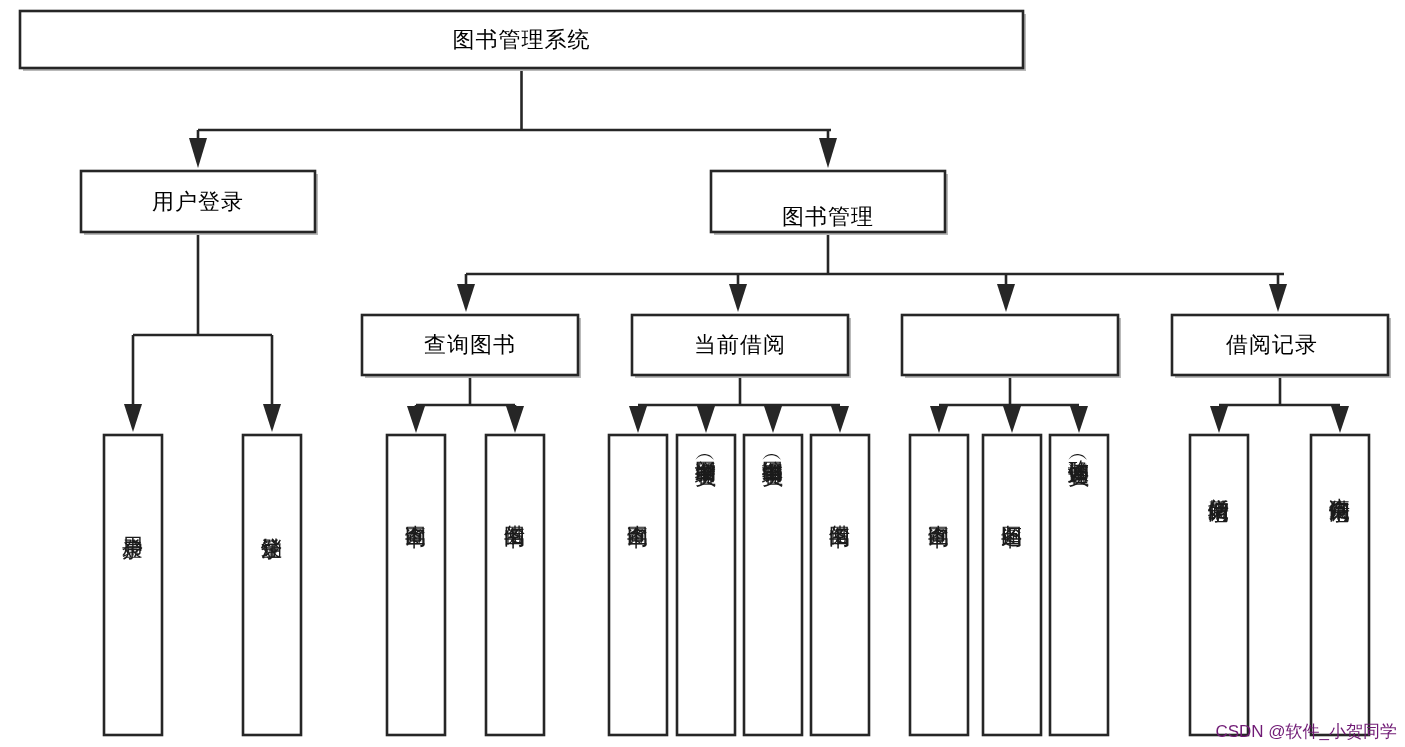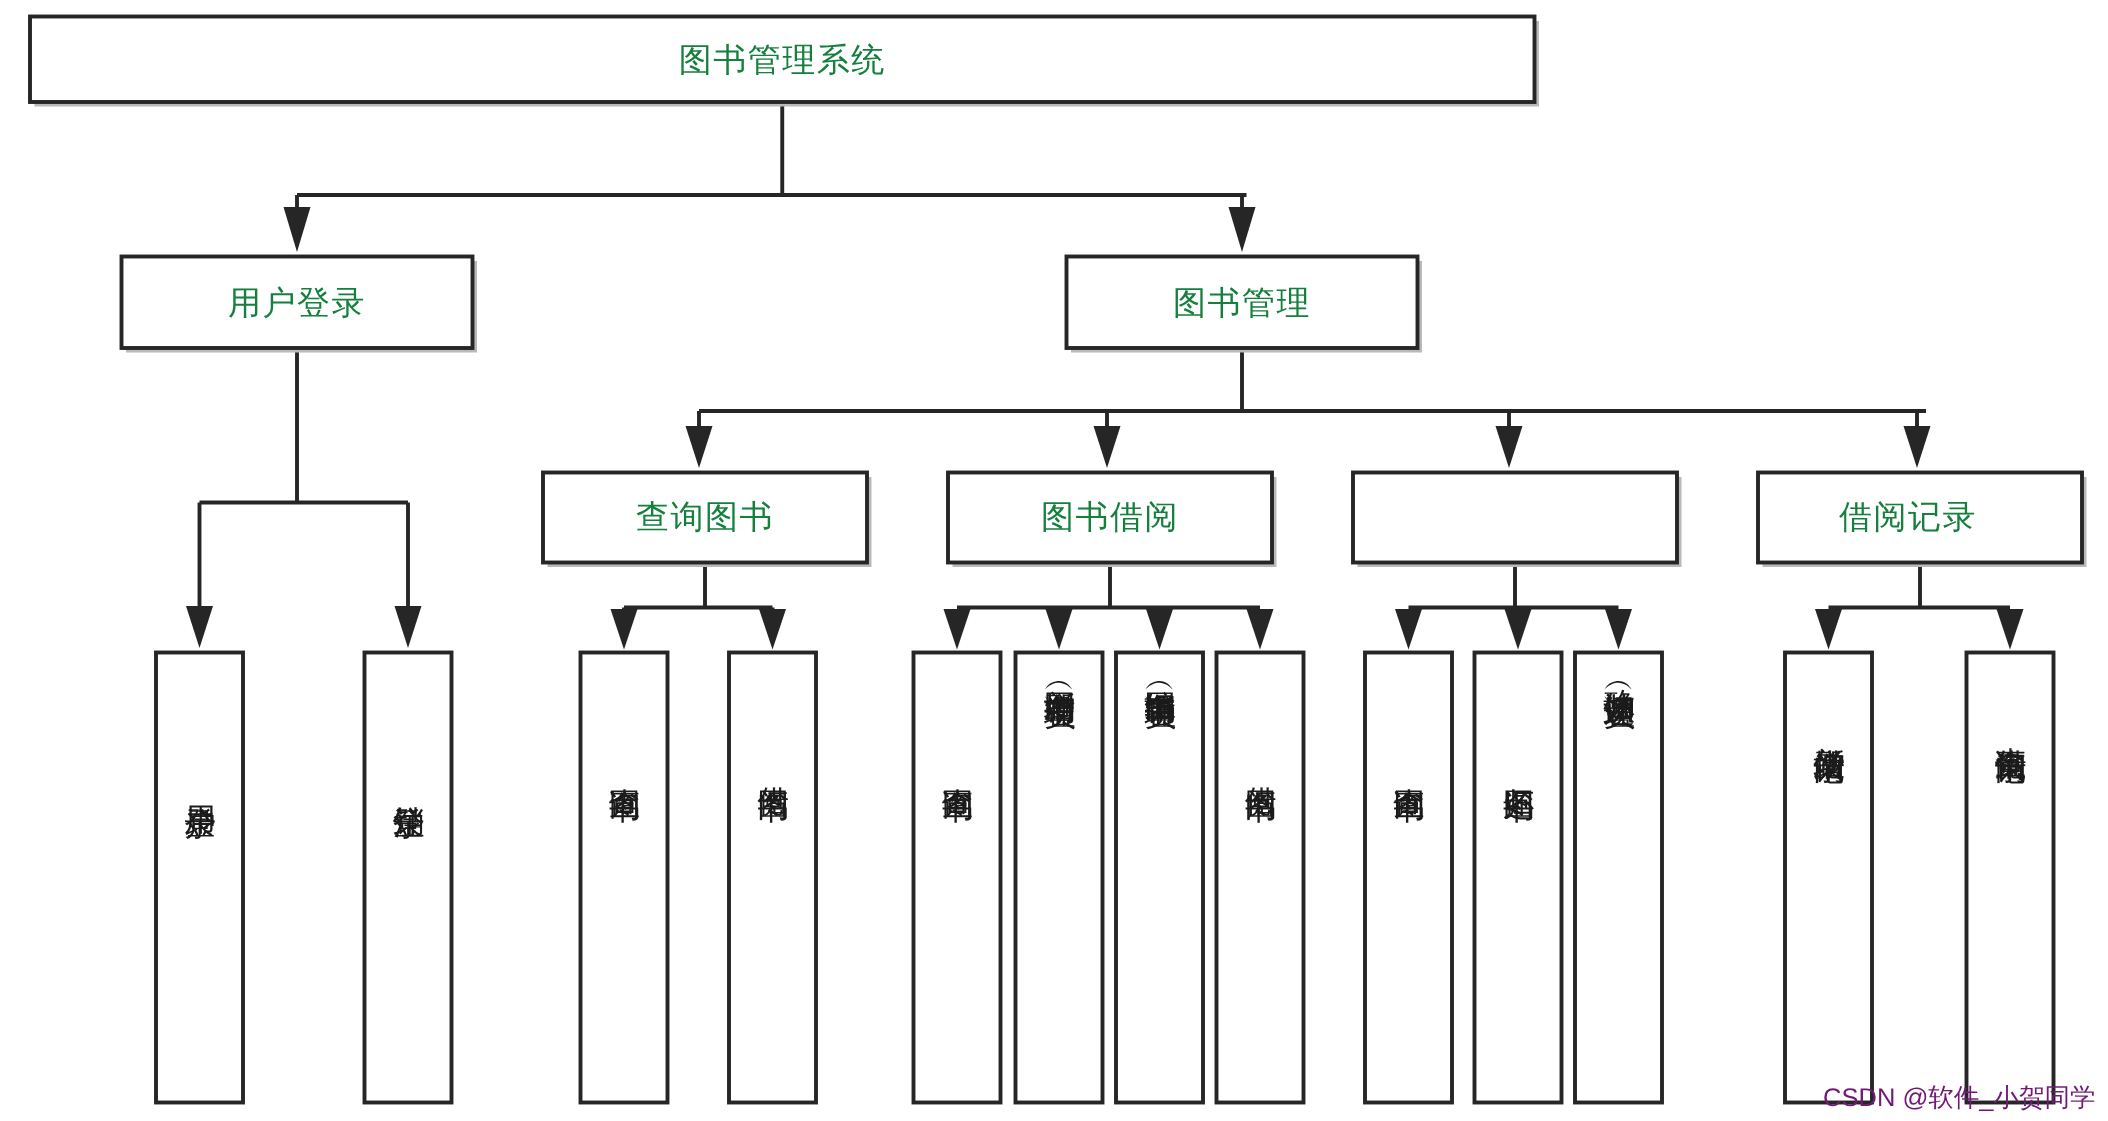--- a/index.html
+++ b/index.html
@@ -65,21 +65,21 @@
   .hlabel-wrap {
     position: absolute;
     display: flex;
     align-items: center;
     justify-content: center;
     pointer-events: none;
   }
   .hlabel-text {
     font-family: "Liberation Sans", "DejaVu Sans", sans-serif;
     font-size: 22px;
-    color: #15803d;
+    color: #000000;
     white-space: nowrap;
     letter-spacing: 1px;
   }
   #watermark {
     position: absolute;
     right: 8px;
     bottom: 4px;
     font-family: "Liberation Sans", "DejaVu Sans", sans-serif;
     font-size: 17px;
     color: #701a75;
@@ -186,29 +186,29 @@
     </g>
   </svg>
 
   <div class="hlabel-wrap" style="left:20px;top:11px;width:1003px;height:57px;">
     <span class="hlabel-text">图书管理系统</span>
   </div>
 
   <div class="hlabel-wrap" style="left:81px;top:171px;width:234px;height:61px;">
     <span class="hlabel-text">用户登录</span>
   </div>
-  <div class="hlabel-wrap" style="left:711px;top:171px;width:234px;height:61px;">
+  <div class="hlabel-wrap" style="left:711px;top:171px;width:234px;height:61px;align-items:flex-end;">
     <span class="hlabel-text">图书管理</span>
   </div>
 
   <div class="hlabel-wrap" style="left:362px;top:315px;width:216px;height:60px;">
     <span class="hlabel-text">查询图书</span>
   </div>
   <div class="hlabel-wrap" style="left:632px;top:315px;width:216px;height:60px;">
-    <span class="hlabel-text">图书借阅</span>
+    <span class="hlabel-text">当前借阅</span>
   </div>
   <div class="hlabel-wrap" style="left:1172px;top:315px;width:200px;height:60px;text-align:right;">
     <span class="hlabel-text">借阅记录</span>
   </div>
 
   <div class="vlabel-wrap" style="left:104px;top:435px;width:58px;height:300px;">
     <span class="vlabel-text" style="margin-top:85px;">用户登录</span>
   </div>
   <div class="vlabel-wrap" style="left:243px;top:435px;width:58px;height:300px;">
     <span class="vlabel-text" style="margin-top:85px;">注销登录</span>

